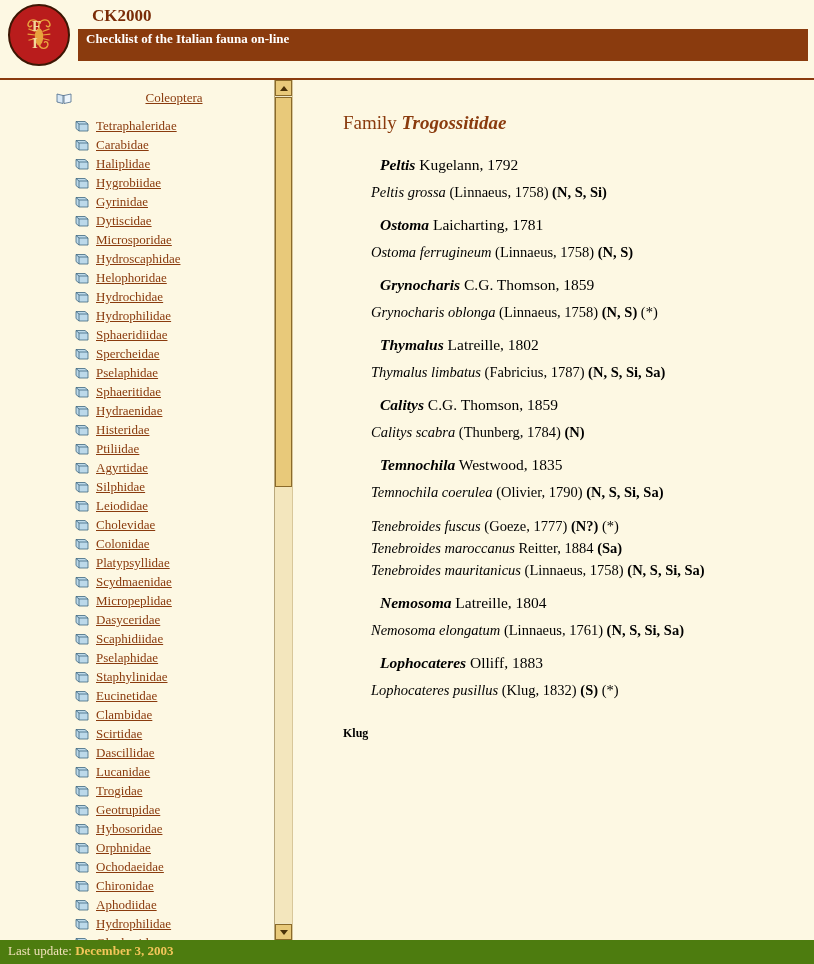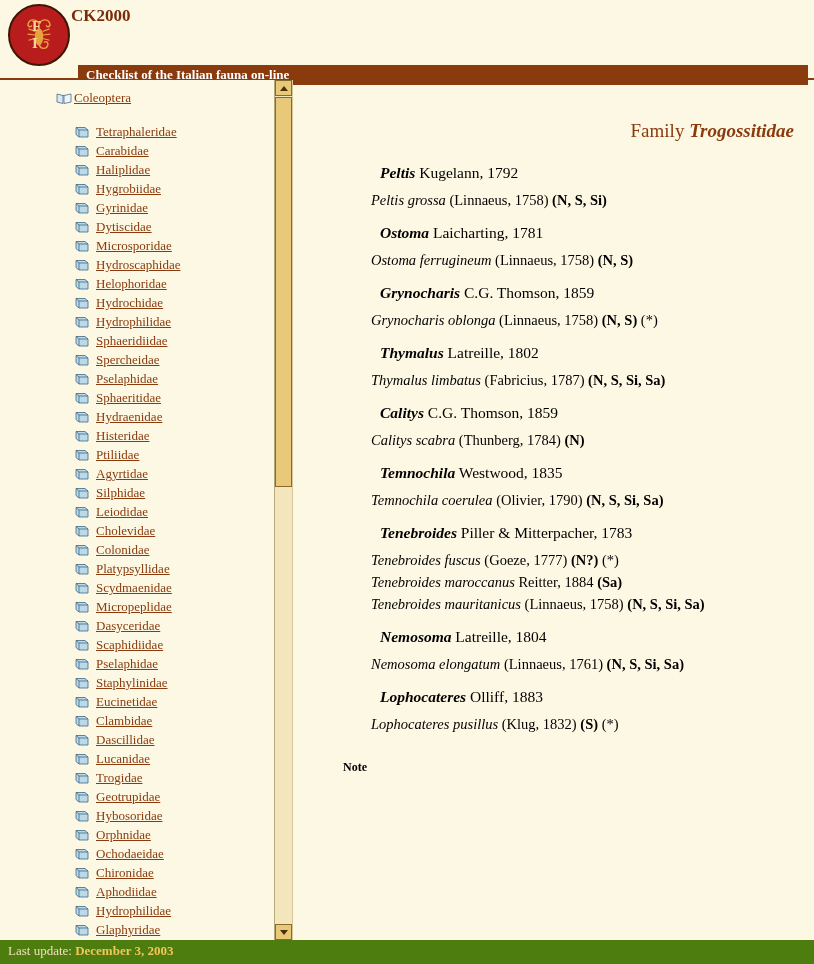--- a/index.html
+++ b/index.html
@@ -50,41 +50,40 @@
     position: absolute;
     left: 50%;
     top: 50%;
     transform: translate(-50%, -50%);
     width: 42px;
     height: 42px;
     z-index: 1;
   }
   #site-title {
     position: absolute;
-    left: 71px;
+    left: 92px;
     top: 6px;
     font-family: "Liberation Serif", serif;
     font-size: 17px;
     font-weight: bold;
     color: #7a2c08;
   }
   #subtitle-bar {
     position: absolute;
     left: 78px;
     top: 29px;
     right: 6px;
-    height: 20px;
+    height: 32px;
     background: #8a3b0e;
     color: #ffffff;
     font-family: "Liberation Serif", serif;
     font-size: 13px;
     font-weight: bold;
     padding: 2px 0 0 8px;
     box-sizing: border-box;
-    margin-top: 36px;
   }
 
   
   #main {
     position: absolute;
     top: 80px;
     left: 0;
     right: 0;
     bottom: 24px;
     display: flex;
@@ -105,23 +104,24 @@
     right: 18px;
     bottom: 0;
     padding: 8px 0 0 74px;
     box-sizing: border-box;
     overflow: hidden;
     font-family: "Liberation Serif", serif;
     font-size: 13px;
   }
   .tree-root {
     position: relative;
-    margin-bottom: 15px;
+    margin-bottom: 9px;
     line-height: 19px;
     white-space: nowrap;
+    text-align: center;
   }
   .tree-item {
     position: relative;
     padding-left: 22px;
     line-height: 19px;
     white-space: nowrap;
   }
   .tree-root a, .tree-item a {
     color: #8a3b0e;
     text-decoration: underline;
@@ -193,23 +193,22 @@
     flex: 1;
     padding: 28px 20px 0 50px;
     box-sizing: border-box;
     overflow: hidden;
     font-family: "Liberation Serif", serif;
     font-size: 15px;
   }
   #family-heading {
     color: #8a3b0e;
     font-size: 19px;
-    margin: 12px 0 22px 0;
+    margin: 4px 0 22px 0;
     font-weight: normal;
-    text-align: right;
   }
   #family-heading .fam-name {
     font-style: italic;
     font-weight: bold;
   }
   .genus-block { margin-bottom: 14px; }
   .genus {
     margin: 0 0 8px 0;
     font-size: 15.5px;
   }
@@ -452,20 +451,25 @@
               </svg></span><a href="#">Eucinetidae</a></div>
           <div class="tree-item"><span class="ico"><svg viewBox="0 0 16 14" width="16" height="14">
                 <path d="M2 2.5 L11 2.5 L14 5 L14 12 L5 12 L2 9.5 Z" fill="#bcd9ea" stroke="#3f6780" stroke-width="0.8"></path>
                 <path d="M2 2.5 L5 5 L14 5" fill="none" stroke="#3f6780" stroke-width="0.8"></path>
                 <path d="M5 5 L5 12" fill="none" stroke="#3f6780" stroke-width="0.8"></path>
               </svg></span><a href="#">Clambidae</a></div>
           <div class="tree-item"><span class="ico"><svg viewBox="0 0 16 14" width="16" height="14">
                 <path d="M2 2.5 L11 2.5 L14 5 L14 12 L5 12 L2 9.5 Z" fill="#bcd9ea" stroke="#3f6780" stroke-width="0.8"></path>
                 <path d="M2 2.5 L5 5 L14 5" fill="none" stroke="#3f6780" stroke-width="0.8"></path>
                 <path d="M5 5 L5 12" fill="none" stroke="#3f6780" stroke-width="0.8"></path>
+              </svg></span><a href="#">Scirtidae</a></div>
+          <div class="tree-item"><span class="ico"><svg viewBox="0 0 16 14" width="16" height="14">
+                <path d="M2 2.5 L11 2.5 L14 5 L14 12 L5 12 L2 9.5 Z" fill="#bcd9ea" stroke="#3f6780" stroke-width="0.8"></path>
+                <path d="M2 2.5 L5 5 L14 5" fill="none" stroke="#3f6780" stroke-width="0.8"></path>
+                <path d="M5 5 L5 12" fill="none" stroke="#3f6780" stroke-width="0.8"></path>
               </svg></span><a href="#">Dascillidae</a></div>
           <div class="tree-item"><span class="ico"><svg viewBox="0 0 16 14" width="16" height="14">
                 <path d="M2 2.5 L11 2.5 L14 5 L14 12 L5 12 L2 9.5 Z" fill="#bcd9ea" stroke="#3f6780" stroke-width="0.8"></path>
                 <path d="M2 2.5 L5 5 L14 5" fill="none" stroke="#3f6780" stroke-width="0.8"></path>
                 <path d="M5 5 L5 12" fill="none" stroke="#3f6780" stroke-width="0.8"></path>
               </svg></span><a href="#">Lucanidae</a></div>
           <div class="tree-item"><span class="ico"><svg viewBox="0 0 16 14" width="16" height="14">
                 <path d="M2 2.5 L11 2.5 L14 5 L14 12 L5 12 L2 9.5 Z" fill="#bcd9ea" stroke="#3f6780" stroke-width="0.8"></path>
                 <path d="M2 2.5 L5 5 L14 5" fill="none" stroke="#3f6780" stroke-width="0.8"></path>
                 <path d="M5 5 L5 12" fill="none" stroke="#3f6780" stroke-width="0.8"></path>
@@ -548,34 +552,33 @@
         </div>
         <div class="genus-block">
           <p class="genus"><span class="gname">Calitys</span><span class="gauth"> C.G. Thomson, 1859</span></p>
           <p class="species"><span class="sname">Calitys scabra </span><span class="sauth">(Thunberg, 1784) </span><span class="regions">(N)</span></p>
         </div>
         <div class="genus-block">
           <p class="genus"><span class="gname">Temnochila</span><span class="gauth"> Westwood, 1835</span></p>
           <p class="species"><span class="sname">Temnochila coerulea </span><span class="sauth">(Olivier, 1790) </span><span class="regions">(N, S, Si, Sa)</span></p>
         </div>
         <div class="genus-block">
-          <p class="genus"><span class="gname">Tenebroides</span><span class="gauth"> Piller &amp; Mitterpacher, 1783</span></p>
           <p class="species"><span class="sname">Tenebroides fuscus </span><span class="sauth">(Goeze, 1777) </span><span class="regions">(N?)</span><span> (*)</span></p>
           <p class="species"><span class="sname">Tenebroides maroccanus </span><span class="sauth">Reitter, 1884 </span><span class="regions">(Sa)</span></p>
           <p class="species"><span class="sname">Tenebroides mauritanicus </span><span class="sauth">(Linnaeus, 1758) </span><span class="regions">(N, S, Si, Sa)</span></p>
         </div>
         <div class="genus-block">
           <p class="genus"><span class="gname">Nemosoma</span><span class="gauth"> Latreille, 1804</span></p>
           <p class="species"><span class="sname">Nemosoma elongatum </span><span class="sauth">(Linnaeus, 1761) </span><span class="regions">(N, S, Si, Sa)</span></p>
         </div>
         <div class="genus-block">
           <p class="genus"><span class="gname">Lophocateres</span><span class="gauth"> Olliff, 1883</span></p>
           <p class="species"><span class="sname">Lophocateres pusillus </span><span class="sauth">(Klug, 1832) </span><span class="regions">(S)</span><span> (*)</span></p>
         </div>
       </div>
-    <div class="note-title">Note</div>
+    <div class="note-title">Klug</div>
     <div class="note-body"></div>
   </div>
 </div>
 
 <div id="footer">
   <span>Last update: </span><span class="date">December 3, 2003</span>
 </div>
 
 </body></html>

